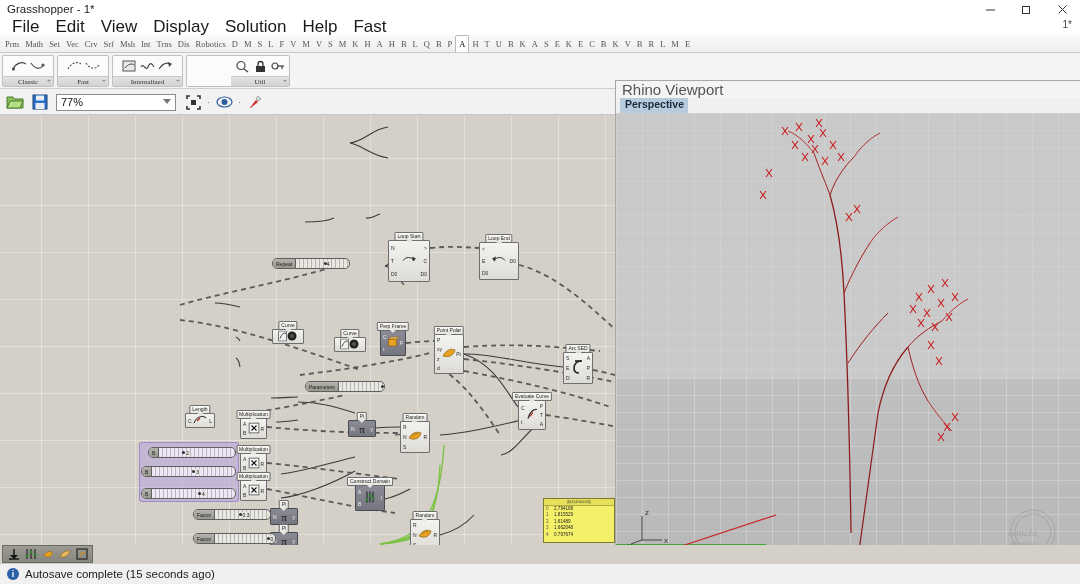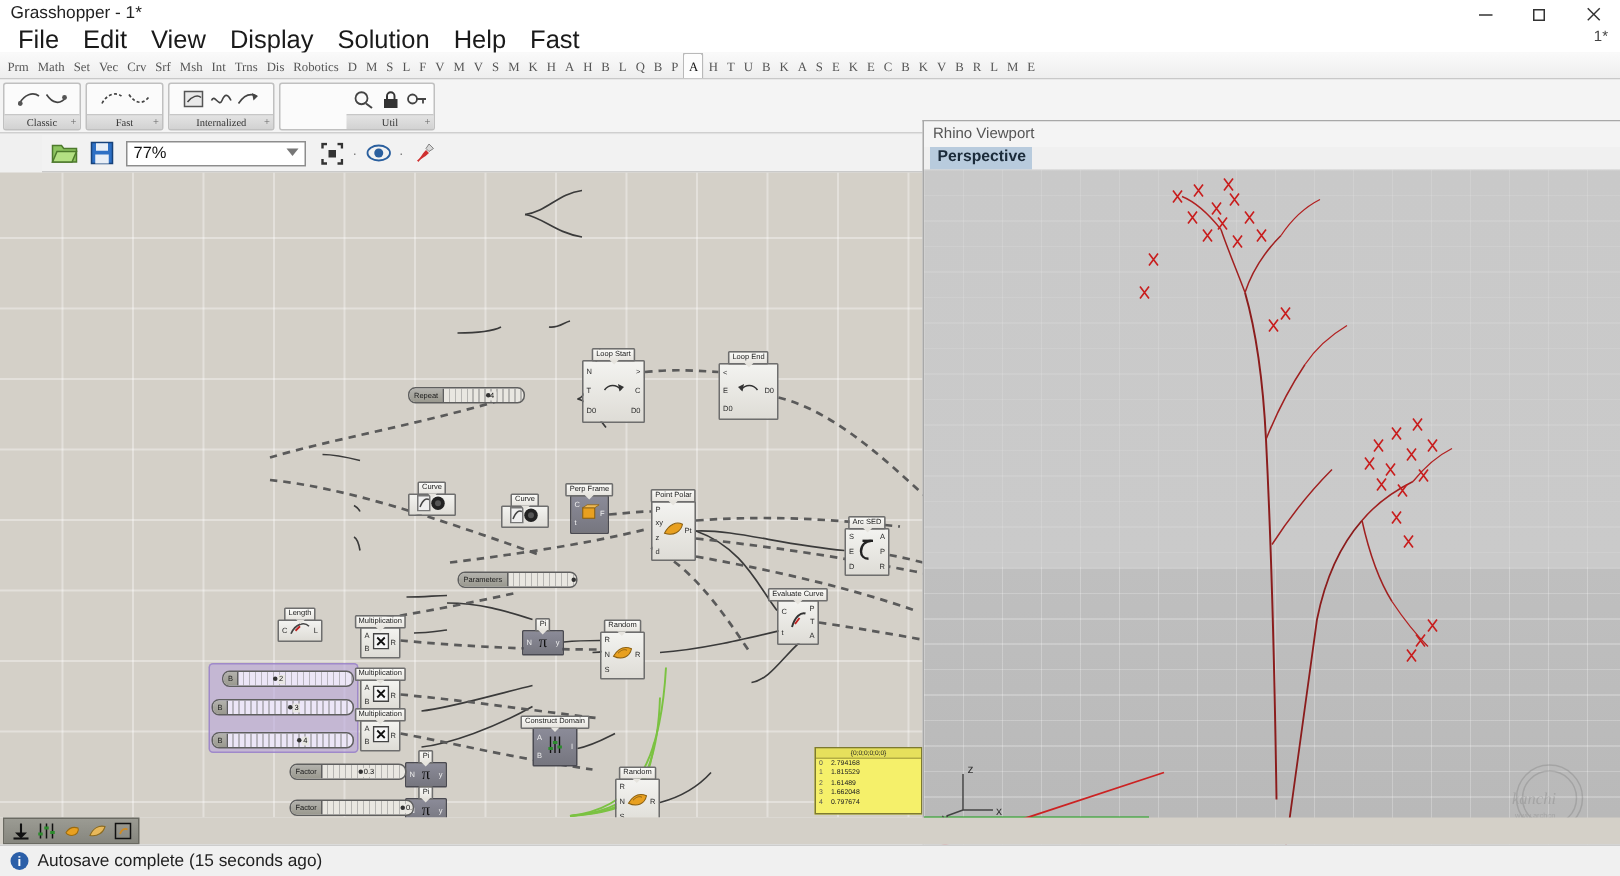--- a/index.html
+++ b/index.html
@@ -84,21 +84,21 @@
     border-top:1px solid #c7c7c7; color:#333; position:relative;
   }
   .rgroup .glabel::after {
     content:"+"; position:absolute; right:2px; top:-1px; font-size:7px; color:#666;
   }
 
   
   #toolbar2 {
     position:absolute; left:0; top:90px; width:888px; height:25px;
     background:#f2f2f2; border-bottom:1px solid #c9c9c9;
-    display:flex; align-items:center; padding-left:4px; gap:3px;margin-left:28px;
+    display:flex; align-items:center; padding-left:4px; gap:3px;
   }
   .tb2btn { width:22px; height:22px; display:flex; align-items:center; justify-content:center; }
   #zoom-combo {
     width:120px; height:17px; border:1px solid #8d8d8d; background:#fff;
     display:flex; align-items:center; padding-left:4px; font-size:11px; color:#111;
     position:relative; margin-left:2px; margin-right:3px;
   }
   #zoom-combo .caret {
     position:absolute; right:4px; top:4px; width:0;height:0;
     border-left:4px solid transparent;border-right:4px solid transparent;
@@ -190,21 +190,21 @@
   }
   #gh-panel .prow { display:flex; gap:3px; padding-left:2px; line-height:6.4px; }
   #gh-panel .prow .idx { color:#555; width:5px; }
 
   
   #rhino {
     position:absolute; left:615px; top:80px; width:465px; height:490px;
     background:#f0f0f0; border-left:1px solid #a8a8a8; border-top:1px solid #a8a8a8;
   }
   #rhino .vtitle {
-    height:17px; line-height:17px; padding-left:6px; font-size:10px; color:#555;
+    height:17px; line-height:17px; padding-left:6px; font-size:15px; color:#555;
     background:#f4f4f4;
   }
   #rhino .vtab {
     height:15px; display:flex; align-items:center; padding:0 4px 0 5px; gap:4px;
     background:#b8cbdd; width:68px; margin-left:4px; font-size:10.5px; font-weight:bold; color:#1b2b3a;flex-direction:column;
   }
   #rhino .vtab .dd {
     width:9px;height:11px; background:#cfdce8; border:1px solid #7d93a8;
     display:flex;align-items:center;justify-content:center;
   }

